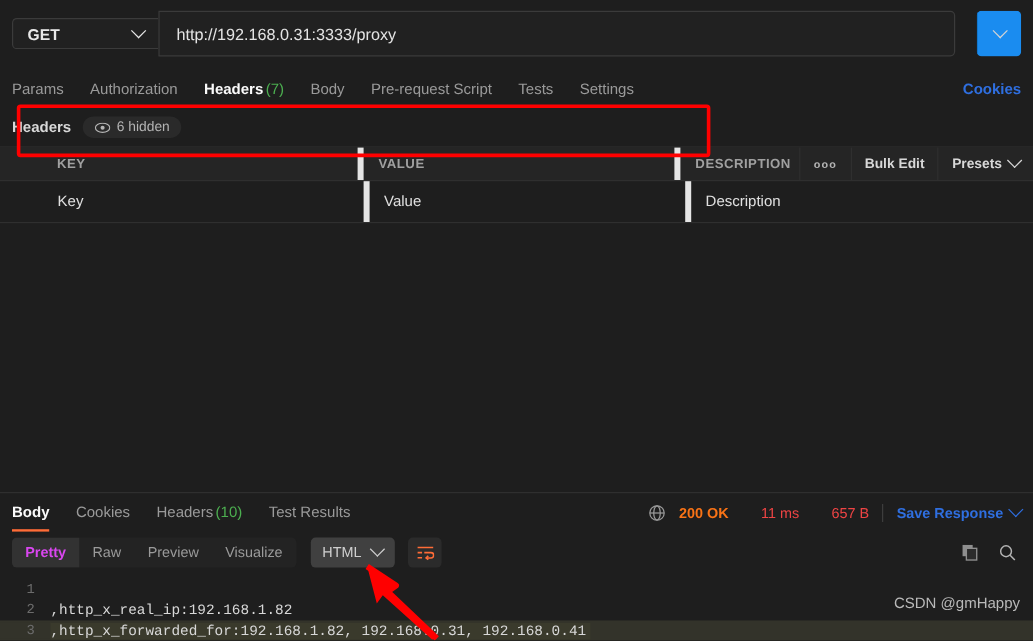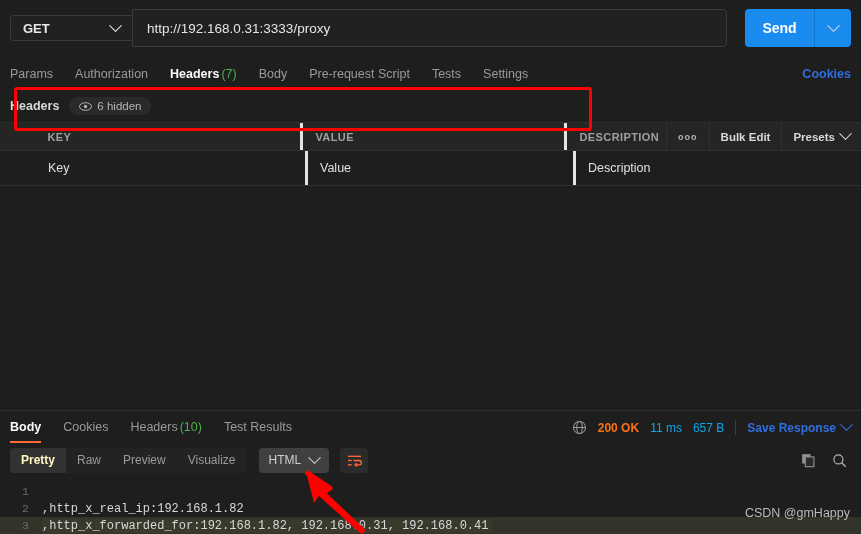--- a/index.html
+++ b/index.html
@@ -186,21 +186,21 @@
   }
   .cell {
     display: flex;
     align-items: center;
     font-size: 11px;
     letter-spacing: 0.4px;
     color: #a0a0a0;
     font-weight: bold;
     padding-left: 12px;
     box-sizing: border-box;
-    border-right: 3px solid #e5e5e5;
+    border-right: 5px solid #e5e5e5;
     overflow: hidden;
     white-space: nowrap;
   }
   .c-chk  { width: 36px; border-right: none; padding-left: 0; justify-content: center; }
   .c-key  { width: 272px; }
   .c-val  { width: 268px; }
   .c-desc { width: 100px; border-right: none; }
   .hdr-actions {
     display: flex;
     align-items: stretch;
@@ -279,21 +279,21 @@
   }
   .resp-meta {
     margin-left: auto;
     display: flex;
     align-items: center;
     gap: 11px;
     padding-bottom: 8px;
     font-size: 12px;
   }
   .meta-ok { color: #f97316; font-weight: bold; }
-  .meta-num { color: #0ea5e9; }
+  .meta-num { color: #ef4444; margin-left: 16px; }
   .vdiv { width: 1px; height: 15px; background: #3d3d3d; }
   .save-resp { color: #2f6fe0; font-weight: bold; cursor: pointer; display:flex; align-items:center; gap:6px; }
 
   .resp-toolbar {
     height: 34px;
     min-height: 34px;
     display: flex;
     align-items: center;
     padding: 0 10px;
     gap: 4px;
@@ -309,21 +309,21 @@
   .seg-item {
     display: flex;
     align-items: center;
     padding: 0 11px;
     font-size: 12px;
     color: #9a9a9a;
     cursor: pointer;
   }
   .seg-item.sel {
     background: #323232;
-    color: #fef9c3;
+    color: #d946ef;
     font-weight: bold;
   }
   .fmt-select {
     display: flex;
     align-items: center;
     gap: 9px;
     background: #404040;
     border-radius: 4px;
     height: 25px;
     padding: 0 10px;
@@ -379,21 +379,21 @@
     background: #3a3a2c;
     display: inline-block;
     padding-right: 4px;
   }
   .code-line.hl { background: #33332a; }
   .code-line.hl .ln { background: #33332a; }
 
   .watermark {
     position: absolute;
     right: 11px;
-    bottom: 14px;
+    bottom: 24px;
     font-size: 12.5px;
     color: #b9b9b9;
     z-index: 15;
   }
   .arrow-svg {
     position: absolute;
     left: 290px;
     top: 466px;
     z-index: 18;
     pointer-events: none;
@@ -406,21 +406,20 @@
 
   <div class="urlbar">
     <div class="method-box">
       <span>GET</span>
       <span class="chev"></span>
     </div>
     <div class="url-input">
       <span>http://192.168.0.31:3333/proxy</span>
     </div>
     <div class="send-wrap">
-      <div class="send-btn">Send</div>
       <div class="send-caret">
         <span class="chev"></span>
       </div>
     </div>
   </div>
 
   <div class="req-tabs">
     <div class="tab">
       <span>Params</span>
     </div>

